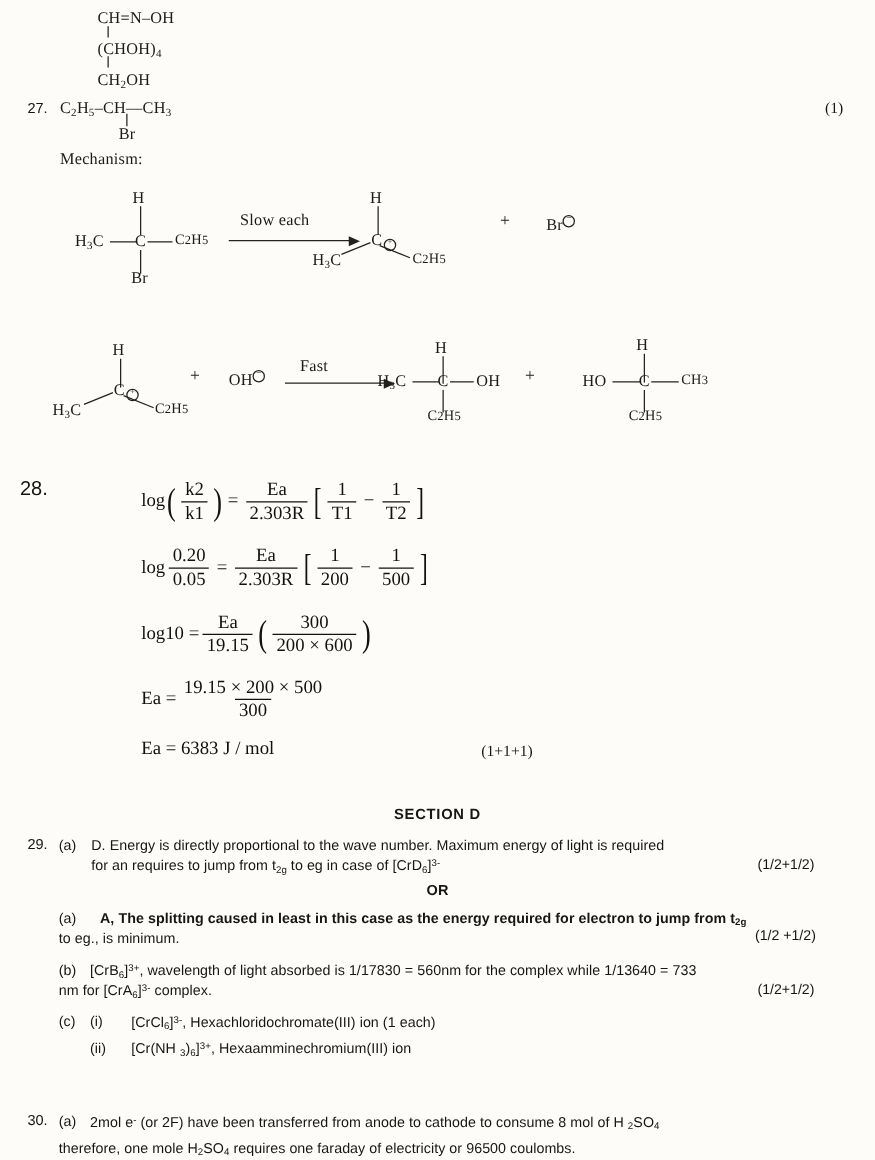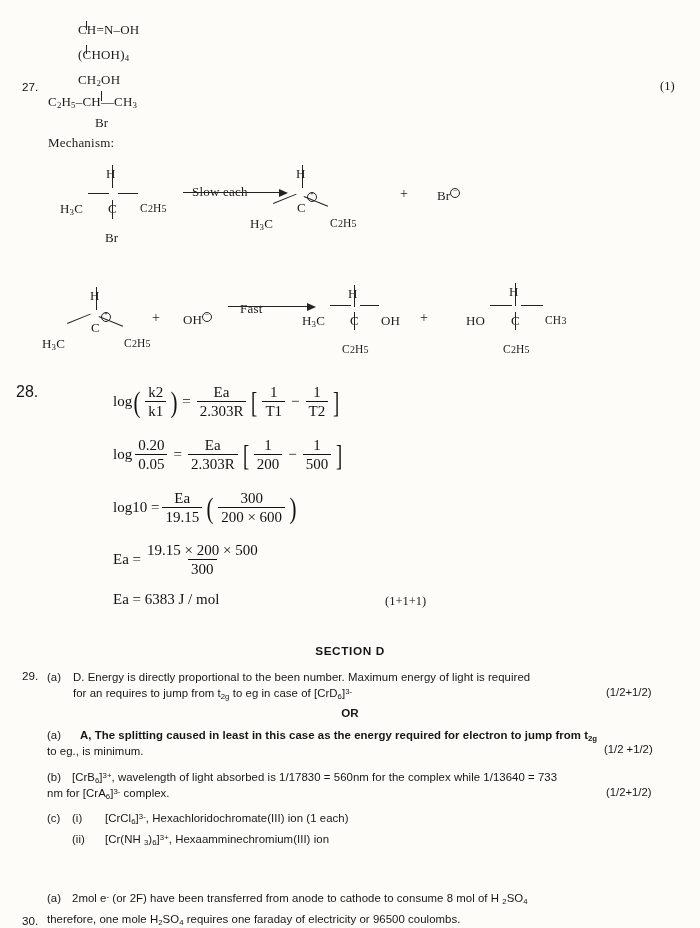--- a/index.html
+++ b/index.html
@@ -17,21 +17,20 @@
     overflow: hidden;
   }
   .abs { position: absolute; }
 
   
   .chem {
     font-family: "Liberation Serif", serif;
     font-size: 13px;
     letter-spacing: .2px;
     white-space: nowrap;
-    margin-top: 16px;
   }
   .chem.sm { font-size: 11.5px; }
   sub { font-size: .68em; vertical-align: -0.28em; }
   sup { font-size: .68em; vertical-align: 0.42em; }
 
   
   .body-txt {
     font-family: "Liberation Sans", sans-serif;
     font-size: 11.4px;
     color: #161616;
@@ -323,21 +322,21 @@
     </span>
   </div>
 
   <div class="eq" style="left:113px; top:591px;">Ea = 6383 J / mol</div>
   <div class="abs marks-serif" style="left:385px; top:594px;">(1+1+1)</div>
 
   <div class="abs body-txt bold" style="left:0; top:643px; width:700px; text-align:center; font-size:11.8px; letter-spacing:.6px;">SECTION D</div>
 
   <div class="abs qnum" style="left:22px; top:669px;">29.</div>
   <div class="abs body-txt" style="left:47px; top:669px;">(a)</div>
-  <div class="abs body-txt" style="left:73px; top:669px; width:610px;">D. Energy is directly proportional  to  the been number. Maximum energy of light is required</div>
+  <div class="abs body-txt" style="left:73px; top:669px; width:610px;">D. Energy is directly proportional  to  the wave number. Maximum energy of light is required</div>
   <div class="abs body-txt" style="left:73px; top:685px; width:560px;">
     <span>for an requires to jump from t</span><sub>2g</sub><span> to eg in case of [CrD</span><sub>6</sub><span>]</span><sup>3-</sup>
   </div>
   <div class="abs marks" style="left:606px; top:686px;">(1/2+1/2)</div>
   <div class="abs body-txt bold" style="left:0; top:705px; width:700px; text-align:center; font-size:11.6px;">OR</div>
 
   <div class="abs body-txt" style="left:47px; top:727px;">(a)</div>
   <div class="abs body-txt" style="left:80px; top:727px; width:615px;font-weight:bold;">
     <span>A, The splitting caused in least in this case as the energy required for electron to jump from t</span><sub>2g</sub>
   </div>
@@ -356,21 +355,21 @@
   <div class="abs body-txt" style="left:47px; top:810px;">(c)</div>
   <div class="abs body-txt" style="left:72px; top:810px;">(i)</div>
   <div class="abs body-txt" style="left:105px; top:810px;">
     <span>[CrCl</span><sub>6</sub><span>]</span><sup>3-</sup><span>, Hexachloridochromate(III) ion  (1 each)</span>
   </div>
   <div class="abs body-txt" style="left:72px; top:831px;">(ii)</div>
   <div class="abs body-txt" style="left:105px; top:831px;">
     <span>[Cr(NH </span><sub>3</sub><span>)</span><sub>6</sub><span>]</span><sup>3+</sup><span>, Hexaamminechromium(III) ion</span>
   </div>
 
-  <div class="abs qnum" style="left:22px; top:890px;margin-top:24px;">30.</div>
+  <div class="abs qnum" style="left:22px; top:890px;">30.</div>
   <div class="abs body-txt" style="left:47px; top:890px;">(a)</div>
   <div class="abs body-txt" style="left:72px; top:890px; width:620px;">
     <span>2mol e</span><sup>-</sup><span> (or 2F) have been transferred from anode to cathode to consume 8 mol of H </span><sub>2</sub><span>SO</span><sub>4</sub>
   </div>
   <div class="abs body-txt" style="left:47px; top:911px;">
     <span>therefore, one mole H</span><sub>2</sub><span>SO</span><sub>4</sub><span> requires one faraday of electricity or 96500 coulombs.</span>
   </div>
 
 </div>
 

